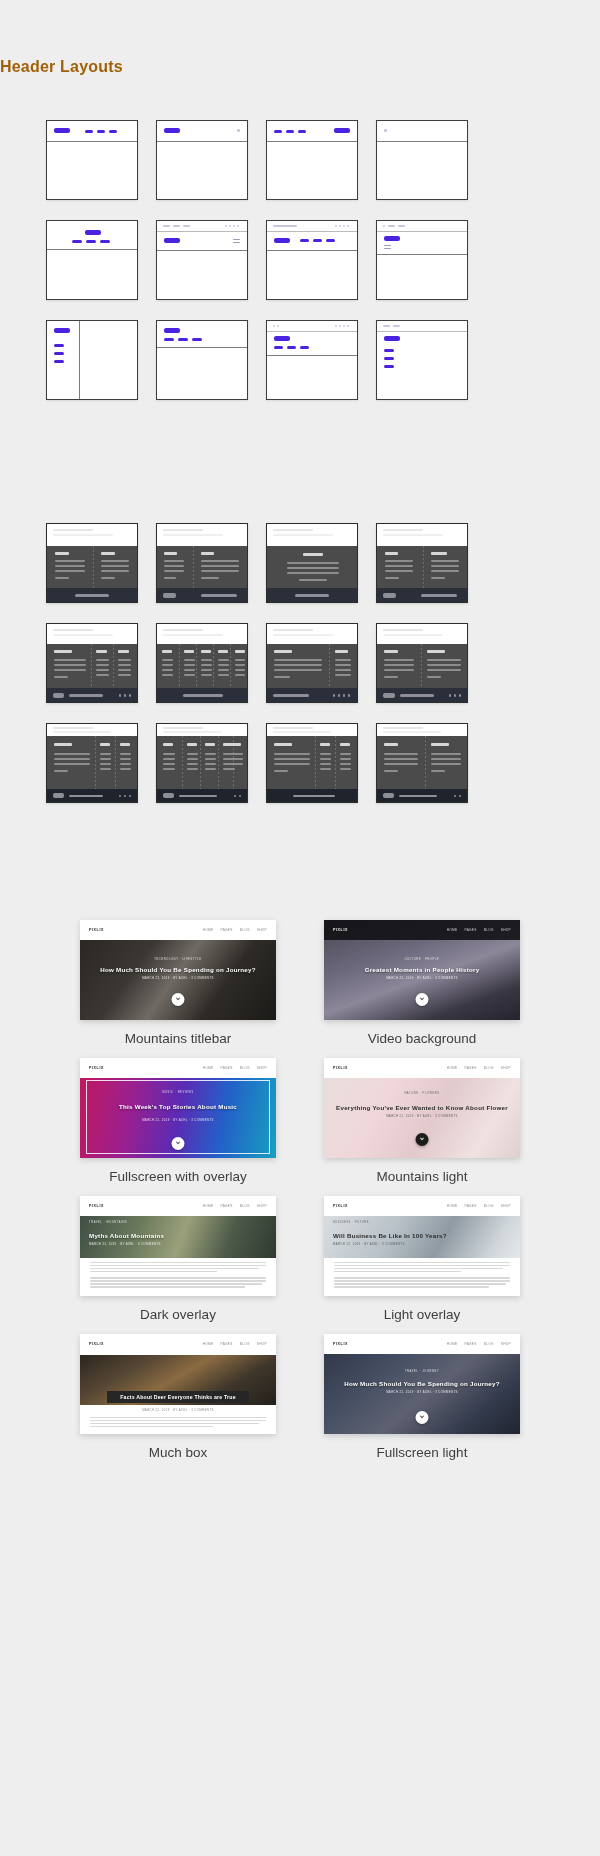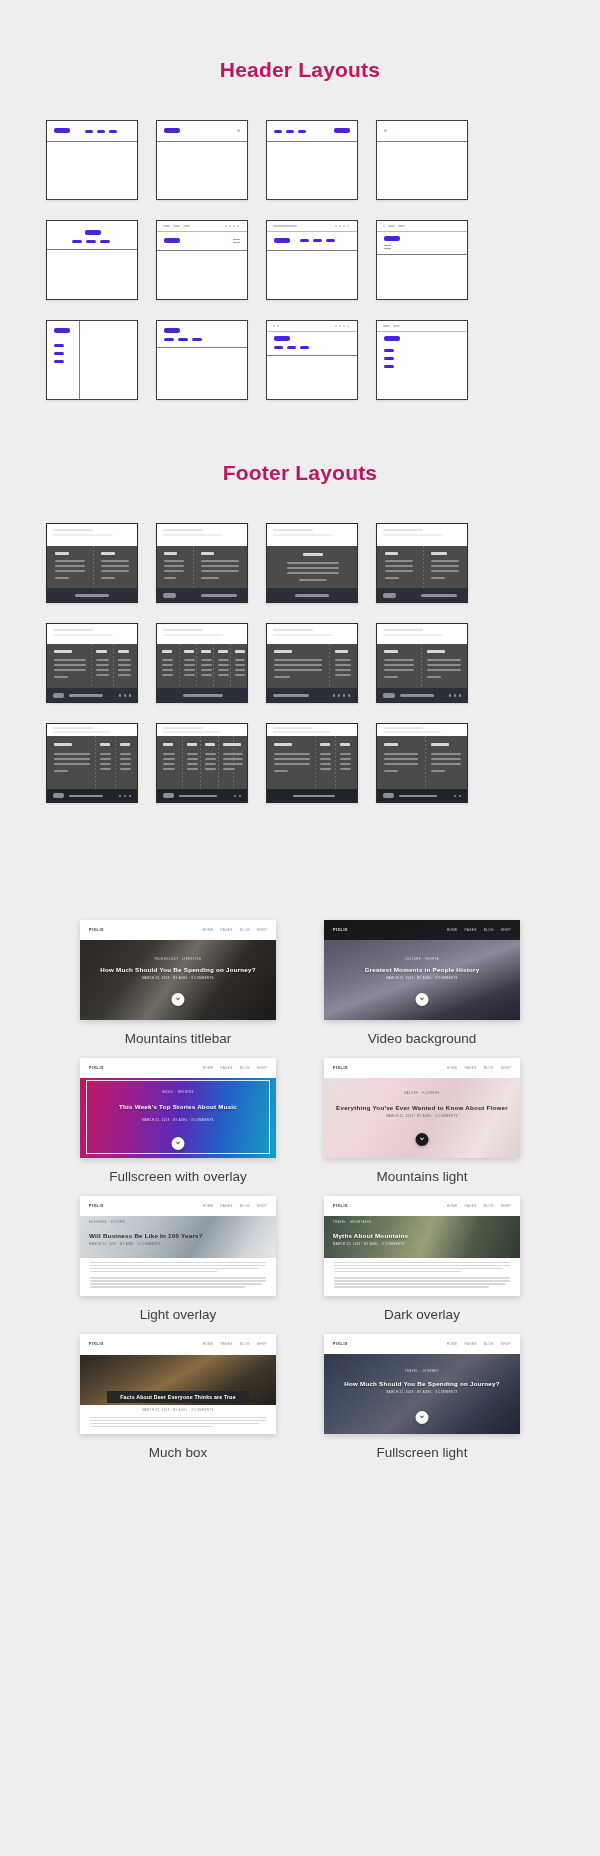--- a/index.html
+++ b/index.html
@@ -7,24 +7,24 @@
     width: 600px;
     height: 1856px;
     background: #eeeeef;
     font-family: "Liberation Sans", sans-serif;
     overflow: hidden;
   }
   .page { width: 600px; height: 1856px; position: relative; }
 
   
   .section-title {
-    text-align: center;
-    font-size: 21px;
+    text-align: left;
+    font-size: 16px;
     font-weight: 700;
-    color: #be185d;
+    color: #a16207;
     letter-spacing: .2px;
   }
   #sec-header-title  { position: absolute; left: 0; top: 58px;  width: 600px; }
   #sec-footer-title  { position: absolute; left: 0; top: 461px; width: 600px; }
   #sec-titlebar-title{ position: absolute; left: 0; top: 863px; width: 600px; }
 
   
   .wf-grid {
     position: absolute;
     left: 46px;
@@ -280,21 +280,20 @@
       <div class="bar-lgt" style="left:6px; top:4px; width:7px; height:2px;"></div>
       <div class="bar-lgt" style="left:16px; top:4px; width:7px; height:2px;"></div>
       <div class="hr" style="top:10px; background:#b9b9b9;"></div>
       <div class="bar" style="left:7px; top:15px; width:16px; height:5px;"></div>
       <div class="bar" style="left:7px; top:28px; width:10px; height:2.5px;"></div>
       <div class="bar" style="left:7px; top:36px; width:10px; height:2.5px;"></div>
       <div class="bar" style="left:7px; top:44px; width:10px; height:2.5px;"></div>
     </div>
   </div>
 
-  <div class="section-title" id="sec-footer-title">Footer Layouts</div>
 
   <div class="wf-grid" id="footer-grid">
 
     <div class="fw">
       <div class="fw-top" style="height:22px;">
         <div class="fl-topln" style="left:6px; top:5px; width:40px;"></div>
         <div class="fl-topln" style="left:6px; top:10px; width:60px; background:#efefef;"></div>
       </div>
       <div class="fw-body" style="top:22px; bottom:14px;">
         <div class="fl-div" style="left:46px;"></div>
@@ -734,67 +733,67 @@
       <div class="tb-shot">
         <div class="tb-nav">
           <span class="tb-logo">PIXLIX</span>
           <span class="tb-links">
             <span>HOME</span>
             <span>PAGES</span>
             <span>BLOG</span>
             <span>SHOP</span>
           </span>
         </div>
-        <div class="tb-hero img-biz" style="top:20px; height:42px;">
-          <div class="tb-kicker" style="top:5px; left:9px; right:auto; text-align:left; color:rgba(70,70,70,.75);">BUSINESS   ·   FUTURE</div>
-          <div class="tb-hero-title" style="top:16px; left:9px; right:auto; text-align:left; color:#2a2a2a; text-shadow:none;">Will Business Be Like In 100 Years?</div>
-          <div class="tb-hero-meta" style="top:26px; left:9px; right:auto; text-align:left; color:rgba(70,70,70,.8);">MARCH 22, 2019  ·  BY AXEL  ·  3 COMMENTS</div>
+        <div class="tb-hero img-mount2" style="top:20px; height:42px;">
+          <div class="tb-kicker" style="top:5px; left:9px; right:auto; text-align:left;">TRAVEL   ·   MOUNTAINS</div>
+          <div class="tb-hero-title" style="top:16px; left:9px; right:auto; text-align:left;">Myths About Mountains</div>
+          <div class="tb-hero-meta" style="top:26px; left:9px; right:auto; text-align:left;">MARCH 22, 2019  ·  BY AXEL  ·  3 COMMENTS</div>
         </div>
         <div class="tb-body" style="top:62px;">
           <div class="tb-para" style="width:100%"></div>
           <div class="tb-para" style="width:100%"></div>
           <div class="tb-para" style="width:96%"></div>
           <div class="tb-para" style="width:72%; margin-bottom:5px;"></div>
           <div class="tb-para" style="width:100%"></div>
           <div class="tb-para" style="width:100%"></div>
           <div class="tb-para" style="width:98%"></div>
           <div class="tb-para" style="width:88%"></div>
         </div>
       </div>
-      <div class="tb-label">Light overlay</div>
+      <div class="tb-label">Dark overlay</div>
     </div>
 
     <div class="tb-card">
       <div class="tb-shot">
         <div class="tb-nav">
           <span class="tb-logo">PIXLIX</span>
           <span class="tb-links">
             <span>HOME</span>
             <span>PAGES</span>
             <span>BLOG</span>
             <span>SHOP</span>
           </span>
         </div>
-        <div class="tb-hero img-mount2" style="top:20px; height:42px;">
-          <div class="tb-kicker" style="top:5px; left:9px; right:auto; text-align:left;">TRAVEL   ·   MOUNTAINS</div>
-          <div class="tb-hero-title" style="top:16px; left:9px; right:auto; text-align:left;">Myths About Mountains</div>
-          <div class="tb-hero-meta" style="top:26px; left:9px; right:auto; text-align:left;">MARCH 22, 2019  ·  BY AXEL  ·  3 COMMENTS</div>
+        <div class="tb-hero img-biz" style="top:20px; height:42px;">
+          <div class="tb-kicker" style="top:5px; left:9px; right:auto; text-align:left; color:rgba(70,70,70,.75);">BUSINESS   ·   FUTURE</div>
+          <div class="tb-hero-title" style="top:16px; left:9px; right:auto; text-align:left; color:#2a2a2a; text-shadow:none;">Will Business Be Like In 100 Years?</div>
+          <div class="tb-hero-meta" style="top:26px; left:9px; right:auto; text-align:left; color:rgba(70,70,70,.8);">MARCH 22, 2019  ·  BY AXEL  ·  3 COMMENTS</div>
         </div>
         <div class="tb-body" style="top:62px;">
           <div class="tb-para" style="width:100%"></div>
           <div class="tb-para" style="width:100%"></div>
           <div class="tb-para" style="width:96%"></div>
           <div class="tb-para" style="width:72%; margin-bottom:5px;"></div>
           <div class="tb-para" style="width:100%"></div>
           <div class="tb-para" style="width:100%"></div>
           <div class="tb-para" style="width:98%"></div>
           <div class="tb-para" style="width:88%"></div>
         </div>
       </div>
-      <div class="tb-label">Dark overlay</div>
+      <div class="tb-label">Light overlay</div>
     </div>
 
     <div class="tb-card">
       <div class="tb-shot">
         <div class="tb-nav">
           <span class="tb-logo">PIXLIX</span>
           <span class="tb-links">
             <span>HOME</span>
             <span>PAGES</span>
             <span>BLOG</span>

